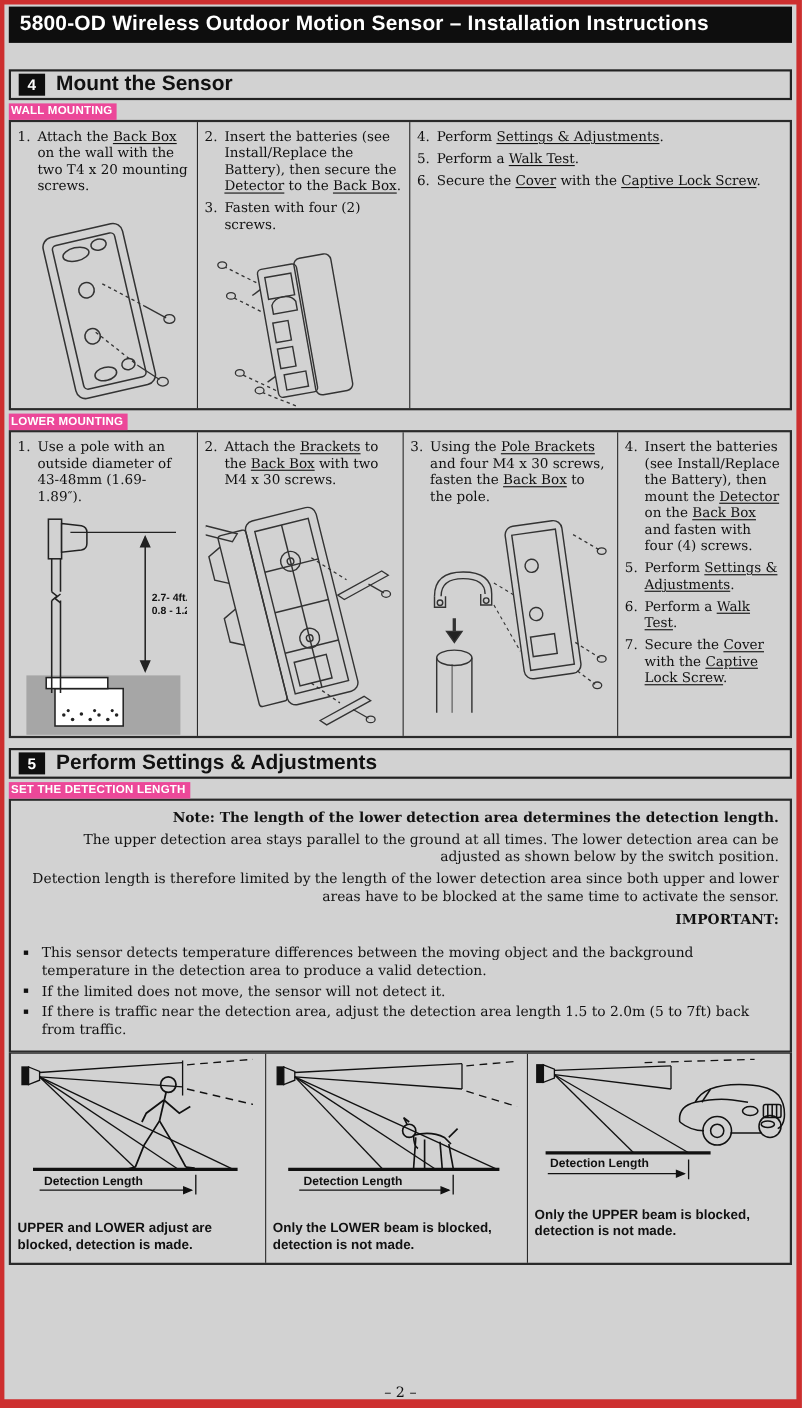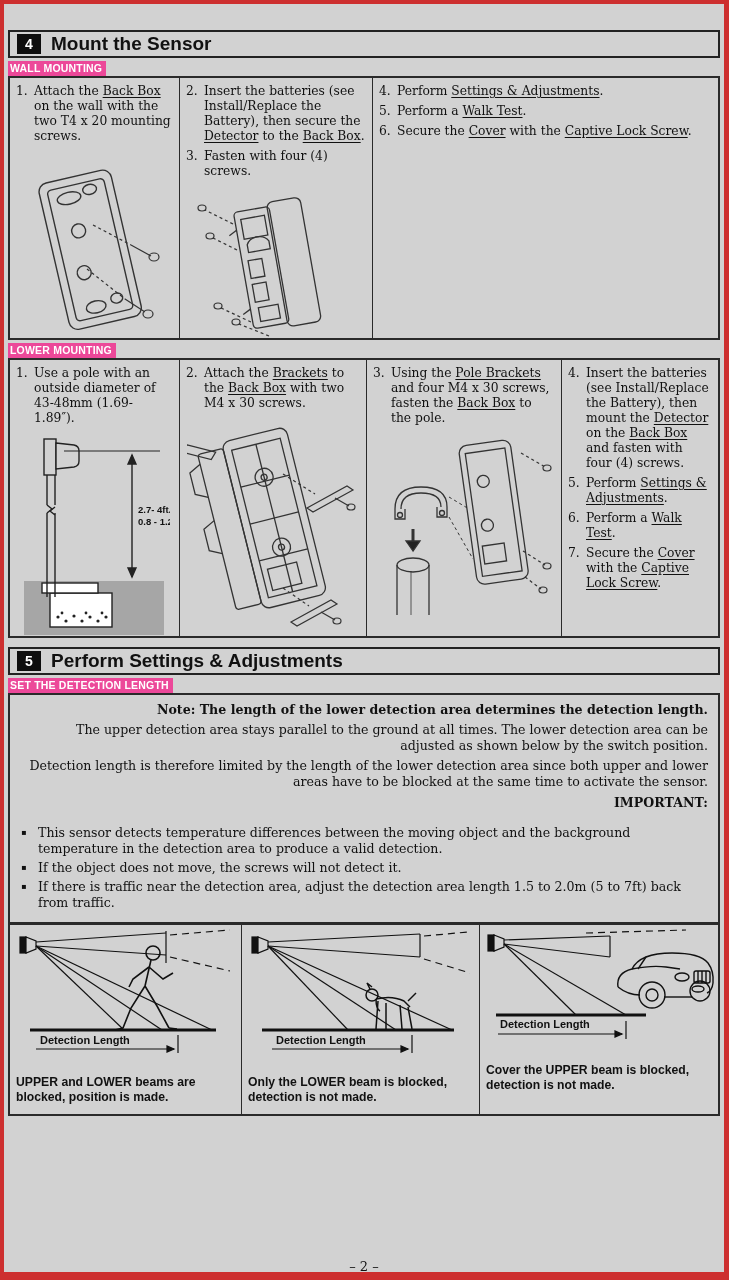--- a/index.html
+++ b/index.html
@@ -42,20 +42,21 @@
   svg text{font-family:"Liberation Sans",sans-serif;}
   .dl-label{font-weight:bold;font-size:11px;fill:#111;}
 </style>
 </head>
 <body>
 
 <div class="sheet">
 <div class="inner">
 
   
+  <div class="titlebar">5800-OD Wireless Outdoor Motion Sensor –  Installation Instructions</div>
 
   
   <div class="sechead">
     <div class="numbox">4</div>
     <div class="sectitle">Mount the Sensor</div>
   </div>
 
   
   <div class="tag">WALL MOUNTING</div>
   <div class="tbl" style="grid-template-columns:170px 193px 1fr;height:260px;">
@@ -88,21 +89,21 @@
         </g>
       </svg>
     </div>
     <div class="cell steps">
       <div class="step">
         <span class="num">2.</span>
         <span class="txt"><span>Insert the batteries (see Install/Replace the Battery), then secure the </span><u>Detector</u><span> to the </span><u>Back Box</u><span>.</span></span>
       </div>
       <div class="step">
         <span class="num">3.</span>
-        <span class="txt"><span>Fasten with four (4) screws.</span></span>
+        <span class="txt"><span>Fasten with four (2) screws.</span></span>
       </div>
 
       <svg class="illus" width="170" height="158" viewBox="0 0 170 158">
         <g fill="none" stroke="#333" stroke-width="1.3">
           <g transform="rotate(-10 85 80)">
             <rect x="86" y="18" width="34" height="126" rx="6"></rect>
             <rect x="52" y="22" width="36" height="118" rx="4"></rect>
             <rect x="58" y="30" width="24" height="20"></rect>
             <path d="M60,56 a12,10 0 0 1 22,0 l0,8 l-22,0 z"></path>
             <rect x="58" y="72" width="14" height="18"></rect>
@@ -295,21 +296,21 @@
     <p class="bold">Note: The length of the lower detection area determines the detection length.</p>
     <p>The upper detection area stays parallel to the ground at all times.  The lower detection area can be adjusted as shown below by the switch position.</p>
     <p>Detection length is therefore limited by the length of the lower detection area since both upper and lower areas have to be blocked at the same time to activate the sensor.</p>
     <p class="bold" style="margin-bottom:14px;">IMPORTANT:</p>
     <div class="bullet">
       <span class="bm">▪</span>
       <span>This sensor detects temperature differences between the moving object and the background temperature in the detection area to produce a valid detection.</span>
     </div>
     <div class="bullet">
       <span class="bm">▪</span>
-      <span>If the object does not move, the screws will not detect it.</span>
+      <span>If the limited does not move, the sensor will not detect it.</span>
     </div>
     <div class="bullet">
       <span class="bm">▪</span>
       <span>If there is traffic near the detection area, adjust the detection area length 1.5 to 2.0m (5 to 7ft) back from traffic.</span>
     </div>
   </div>
 
   
   <div class="diagrow">
 
@@ -338,21 +339,21 @@
                 <path d="M153,99 l8,1"></path>
           </g>
         </g>
         <text x="24" y="115" class="dl-label">Detection Length</text>
         <g stroke="#111" stroke-width="1.2" fill="none">
           <line x1="20" y1="120" x2="158" y2="120"></line>
           <path d="M158,120 l-7,-3 0,6 z" fill="#111"></path>
           <line x1="162" y1="106" x2="162" y2="124"></line>
         </g>
       </svg>
-      <div class="caption">UPPER and LOWER beams are blocked, position is made.</div>
+      <div class="caption">UPPER and LOWER adjust are blocked, detection is made.</div>
     </div>
 
     <div class="diagcell">
       <svg width="224" height="128" viewBox="0 0 224 128">
         <g fill="none" stroke="#111" stroke-width="1.2">
           <rect x="4" y="8" width="6" height="16" fill="#111"></rect>
           <path d="M10,8 l10,4 0,8 -10,4 z" fill="#d2d2d2"></path>
           <line x1="20" y1="13" x2="172" y2="5"></line>
           <line x1="20" y1="17" x2="172" y2="28"></line>
           <line x1="172" y1="5" x2="172" y2="28"></line>
@@ -413,20 +414,20 @@
             <ellipse cx="212" cy="60" rx="6" ry="3"></ellipse>
           </g>
         </g>
         <text x="14" y="99" class="dl-label">Detection Length</text>
         <g stroke="#111" stroke-width="1.2" fill="none">
           <line x1="12" y1="105" x2="136" y2="105"></line>
           <path d="M136,105 l-7,-3 0,6 z" fill="#111"></path>
           <line x1="140" y1="92" x2="140" y2="110"></line>
         </g>
       </svg>
-      <div class="caption" style="margin-top:2px;">Cover the UPPER beam is blocked, detection is not made.</div>
+      <div class="caption" style="margin-top:2px;">Only the UPPER beam is blocked, detection is not made.</div>
     </div>
   </div>
 
 </div>
 
 <div class="pageno">– 2 –</div>
 </div>
 
 </body></html>

